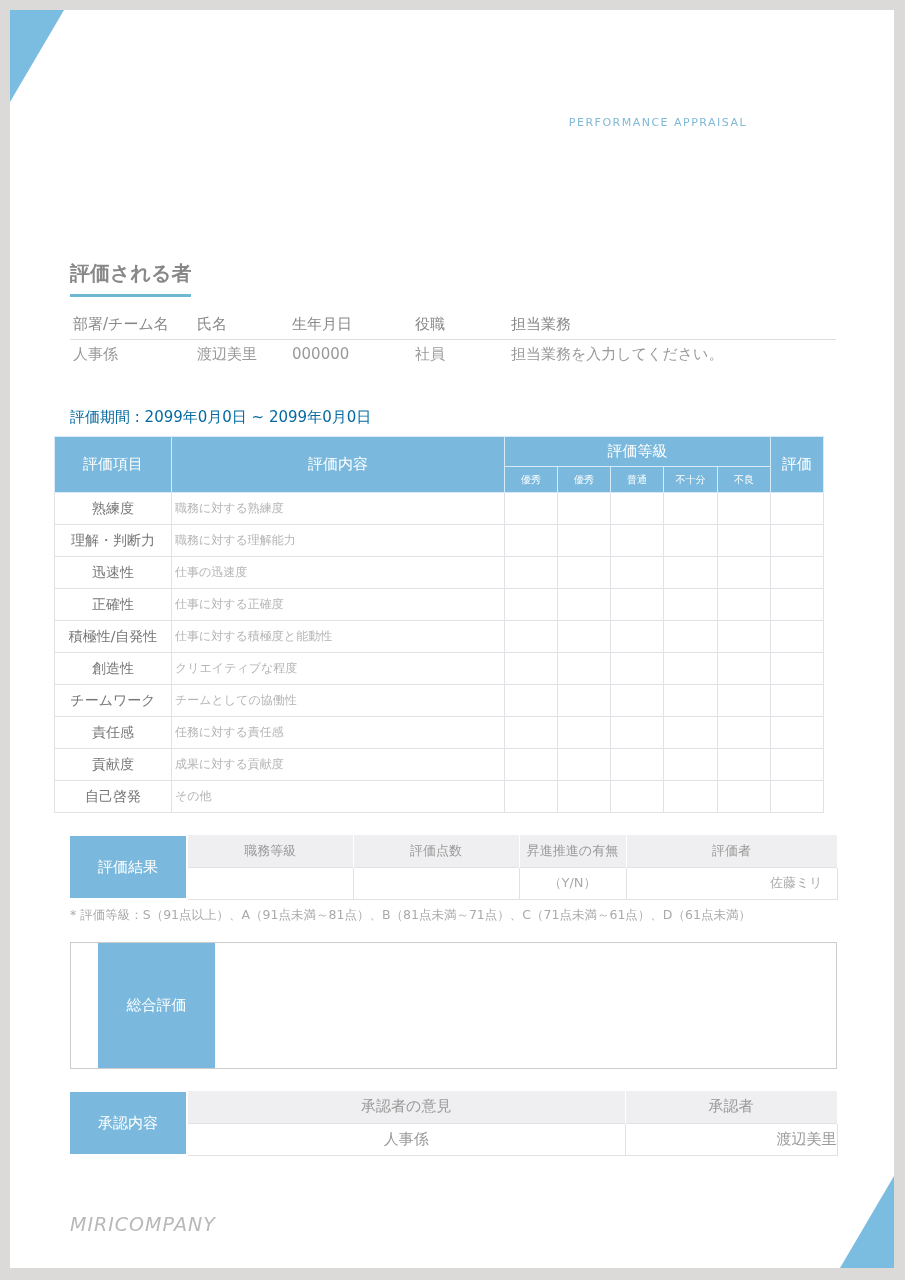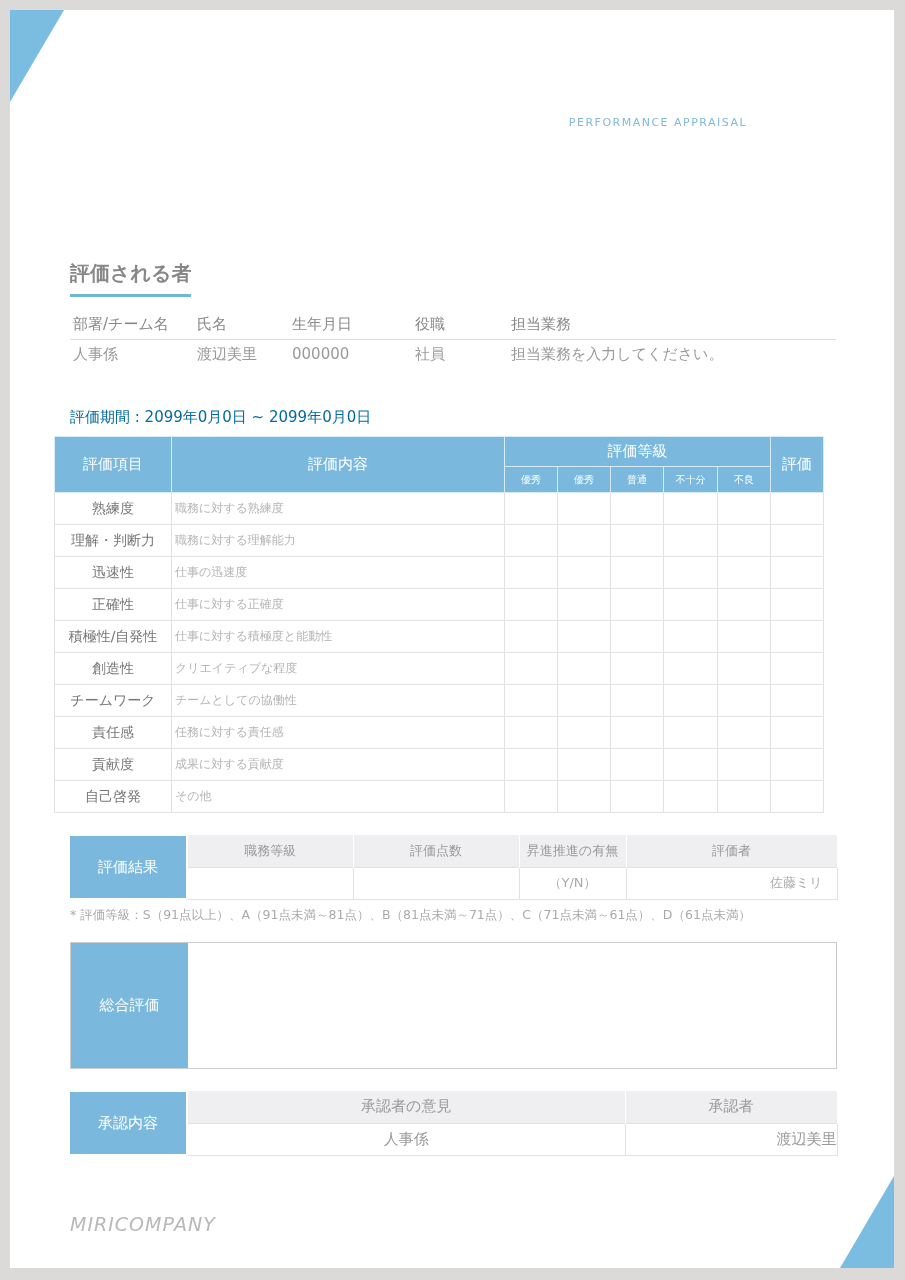--- a/index.html
+++ b/index.html
@@ -98,21 +98,21 @@
     }
     .result-table td.val.right { text-align: right; padding-right: 14px; }
 
     .grade-note {
       position: absolute; left: 60px; top: 897px; width: 746px; overflow: hidden;
       white-space: nowrap; font-size: 12.5px; color: #aaa;
     }
 
     .overall {
       position: absolute; left: 60px; top: 932px; width: 767px; height: 127px;
-      border: 1px solid #ccc; display: flex;
+      border: 1px solid #ccc; display: flex; padding-left: 27px;
     }
     .overall .side-label { width: 117px; border: none; display: flex; align-items: center; justify-content: center; }
     .overall .body { flex: 1; }
 
     .approve-table {
       position: absolute; left: 58px; top: 1080px; width: 768px; table-layout: fixed; font-size: 15px;
     }
     .approve-table th {
       background: var(--greyhdr); color: #999; font-weight: normal; height: 32px;
       border-left: 1px solid #fff; border-right: 1px solid #fff; margin-top: 40px;

